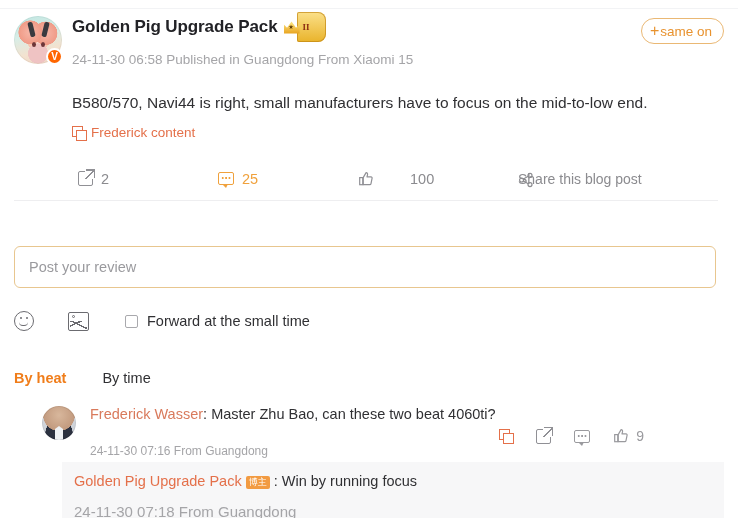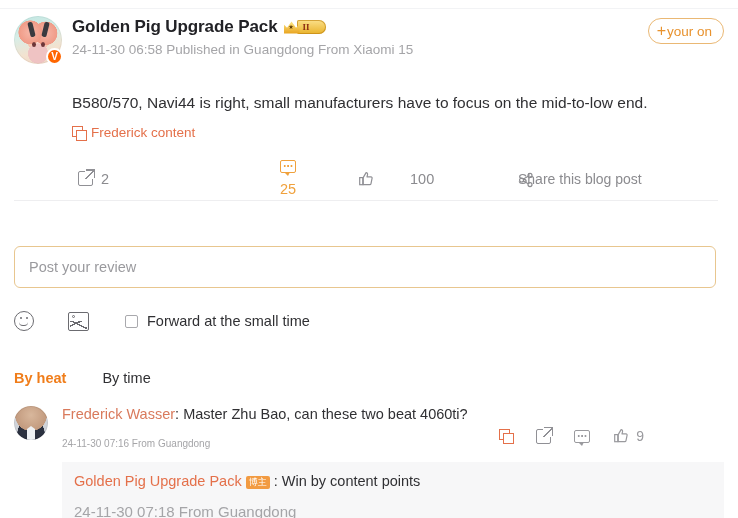--- a/index.html
+++ b/index.html
@@ -52,29 +52,29 @@
   }
   .crown {
     width:16px; height:13px; position:relative; z-index:2;
     background: linear-gradient(#fde98a,#e8a21c);
     clip-path: polygon(0% 100%, 0% 28%, 22% 56%, 50% 8%, 78% 56%, 100% 28%, 100% 100%);
     filter: drop-shadow(0 0 .5px #8a5f07);
   }
   .crown-star { position:absolute; left:5px; top:4px; width:5px; height:5px; background:#5d3b05;
     clip-path: polygon(50% 0%, 61% 35%, 98% 35%, 68% 57%, 79% 91%, 50% 70%, 21% 91%, 32% 57%, 2% 35%, 39% 35%); }
   .lvl-pill {
-    margin-left:-3px; height:14px; min-width:26px; padding:0 16px 0 6px;
+    margin-left:-3px; height:30px; min-width:26px; padding:0 16px 0 6px;
     background: linear-gradient(#fbe08a,#e9b32b);
     border-radius:2px 8px 8px 2px;
     color:#8c2b13; font-size:9px; font-weight:bold; font-family:"Liberation Serif", serif;
     display:flex; align-items:center; justify-content:center;
     box-shadow: inset 0 0 0 1px rgba(190,130,15,.65);
   }
 
-  .byline { margin-top:2px; font-size:13.5px; color:#a5a5a8; }
+  .byline { margin-top:12px; font-size:13.5px; color:#a5a5a8; }
 
   .focus-btn {
     position:absolute; right:14px; top:4px;
     height:26px; padding:0 11px 0 8px;
     border:1px solid #eab874; border-radius:14px;
     background:#fff; color:#e8922e; font-size:13.5px;
     display:flex; align-items:center; gap:1px; cursor:pointer;
   }
   .focus-plus { font-size:16px; line-height:14px; font-weight:400; }
 
@@ -94,21 +94,21 @@
   .tr-icon:before { left:0; top:0; width:9px; height:9px; }
   .tr-icon:after { left:4px; top:4px; width:9px; height:9px; background:#fff; }
 
   
   .actions {
     margin:18px 0 0 78px; height:34px; display:flex; align-items:center;
     font-size:14px; color:#8b8b8f;
   }
   .act { display:flex; align-items:center; gap:8px; cursor:pointer; }
   .act.a-share { width:140px; }
-  .act.a-comment { width:140px; color:#f0a13c;flex-direction:column; }
+  .act.a-comment { width:140px; color:#f0a13c; }
   .act.a-like { width:160px;gap:36px; }
   .act.a-blogshare { position:relative; }
   .act-num { font-size:14.5px; }
 
   .ic { display:inline-block; position:relative; }
   .ic-extlink { width:15px; height:15px; border:1.4px solid #909095; border-radius:2px; }
   .ic-extlink:before {
     content:""; position:absolute; right:-4px; top:-4px; width:11px; height:11px;
     background:#fff; border-left:0; border-bottom:0;
   }
@@ -164,35 +164,35 @@
     font-family:"Liberation Sans", sans-serif;
   }
 
   
   .sorts { position:absolute; left:14px; top:370px; display:flex; align-items:flex-start; gap:36px; }
   .sort { font-size:14.5px; cursor:pointer; }
   .sort.active { color:#f07d1a; font-weight:bold; }
   .sort.idle { color:#303033; }
 
   
-  .comment { position:absolute; left:0; top:404px; width:658px; }
+  .comment { position:absolute; left:0; top:404px; width:658px;padding-left:28px; }
   .c-head { position:relative; padding-left:62px; padding-right:14px; }
   .c-avatar {
     position:absolute; left:14px; top:2px; width:34px; height:34px; border-radius:50%;
     background:
       radial-gradient(circle at 50% 27%, #d8b79c 0%, #c29a7e 52%, rgba(194,154,126,0) 53%),
       radial-gradient(circle at 50% 80%, #2b3140 0%, #2b3140 42%, rgba(43,49,64,0) 43%),
       linear-gradient(#dadde2, #c7cbd2);
     box-shadow: inset 0 0 0 1px rgba(0,0,0,.07); overflow:hidden;
   }
   .c-avatar .shirt { position:absolute; left:13px; top:20px; width:8px; height:14px; background:#eef1f4;
      clip-path: polygon(50% 0,100% 22%,100% 100%,0 100%,0 22%); }
   .c-line { font-size:14.5px; color:#303033; line-height:1.45; }
   .c-user { color:#d97a5c; cursor:pointer; }
-  .c-meta { margin-top:13px; font-size:10px; color:#a5a5a8; }
+  .c-meta { margin-top:19px; font-size:12px; color:#a5a5a8; }
   .c-actions { position:absolute; right:14px; top:24px; display:flex; align-items:center; gap:23px; color:#9a9a9e; }
   .c-like { display:flex; align-items:center; gap:7px; font-size:14px; }
 
   
   .reply { position:absolute; left:62px; top:462px; width:662px; background:#f7f7f8; padding:9px 12px 10px 12px; }
   .r-line { font-size:14.5px; color:#303033; line-height:1.4; }
   .r-user { color:#e4704a; cursor:pointer; }
   .r-badge {
     display:inline-block; vertical-align:1px; margin:0 4px;
     background:#f29b42; color:#fff; font-size:9px; line-height:13px;
@@ -229,21 +229,21 @@
             <span class="crown-star"></span>
           </span>
           <span class="lvl-pill">II</span>
         </span>
       </div>
 
       <div class="byline">24-11-30 06:58 Published in Guangdong From Xiaomi 15</div>
 
       <div class="focus-btn">
         <span class="focus-plus">+</span>
-        <span>your on</span>
+        <span>same on</span>
       </div>
     </div>
 
     <div class="post-body">B580/570, Navi44 is right, small manufacturers have to focus on the mid-to-low end.</div>
 
     <div class="translate">
       <span class="tr-icon"></span>
       <span>Frederick content</span>
     </div>
 
@@ -351,18 +351,18 @@
             </svg>
           </span>
           <span>9</span>
         </span>
       </div>
     </div>
   </div>
 
   <div class="reply">
     <div class="r-line">
-      <span class="r-user">Golden Pig Upgrade Pack</span><span class="r-badge">博主</span><span>: </span><span>Win by content points</span>
+      <span class="r-user">Golden Pig Upgrade Pack</span><span class="r-badge">博主</span><span>: </span><span>Win by running focus</span>
     </div>
     <div class="r-meta">24-11-30 07:18 From Guangdong</div>
   </div>
 
 </div>
 
 </body></html>

